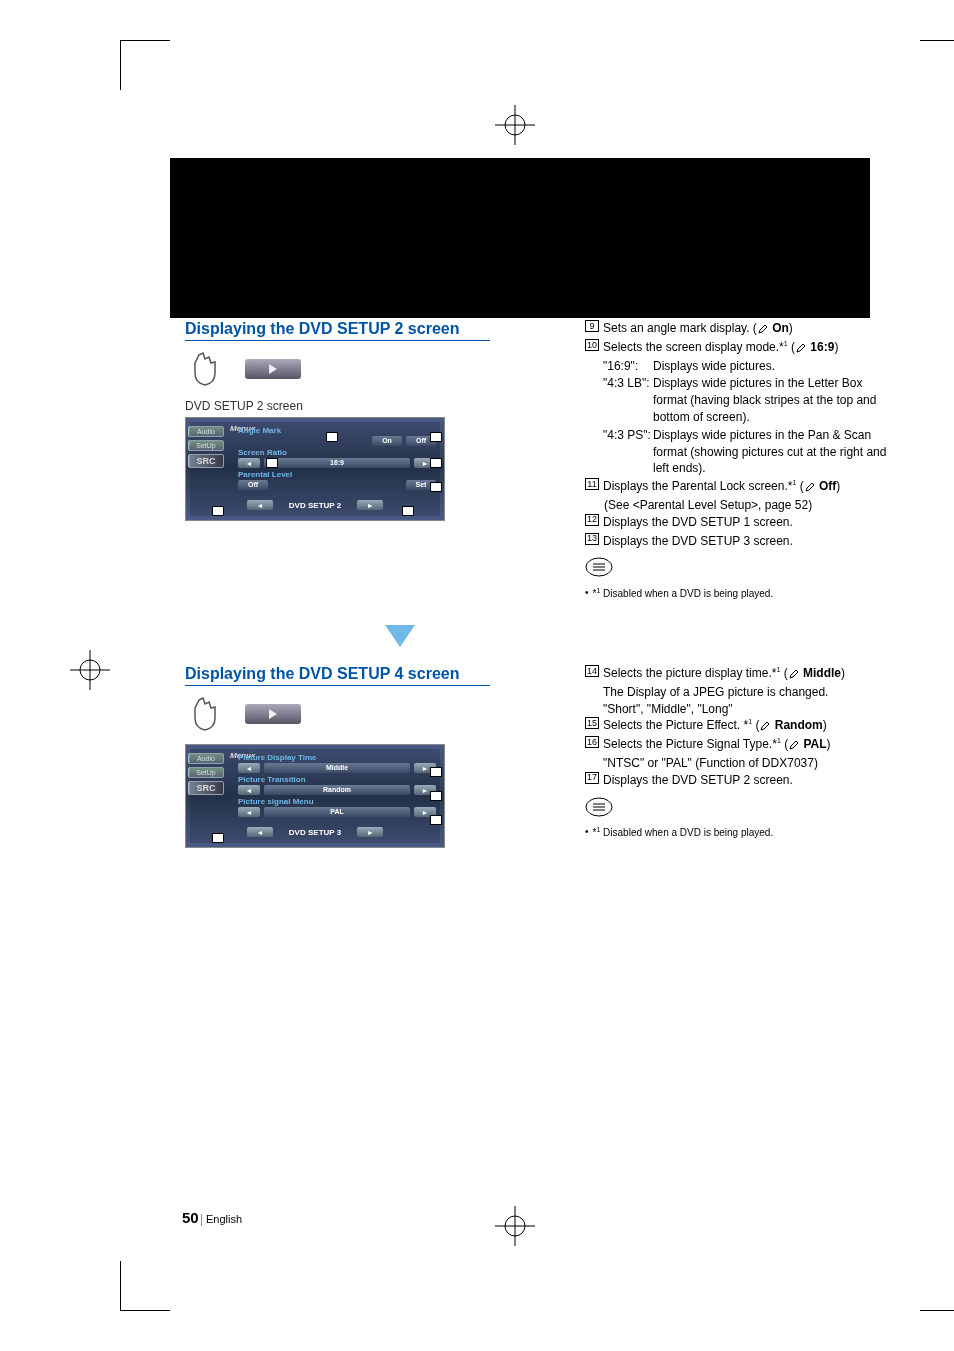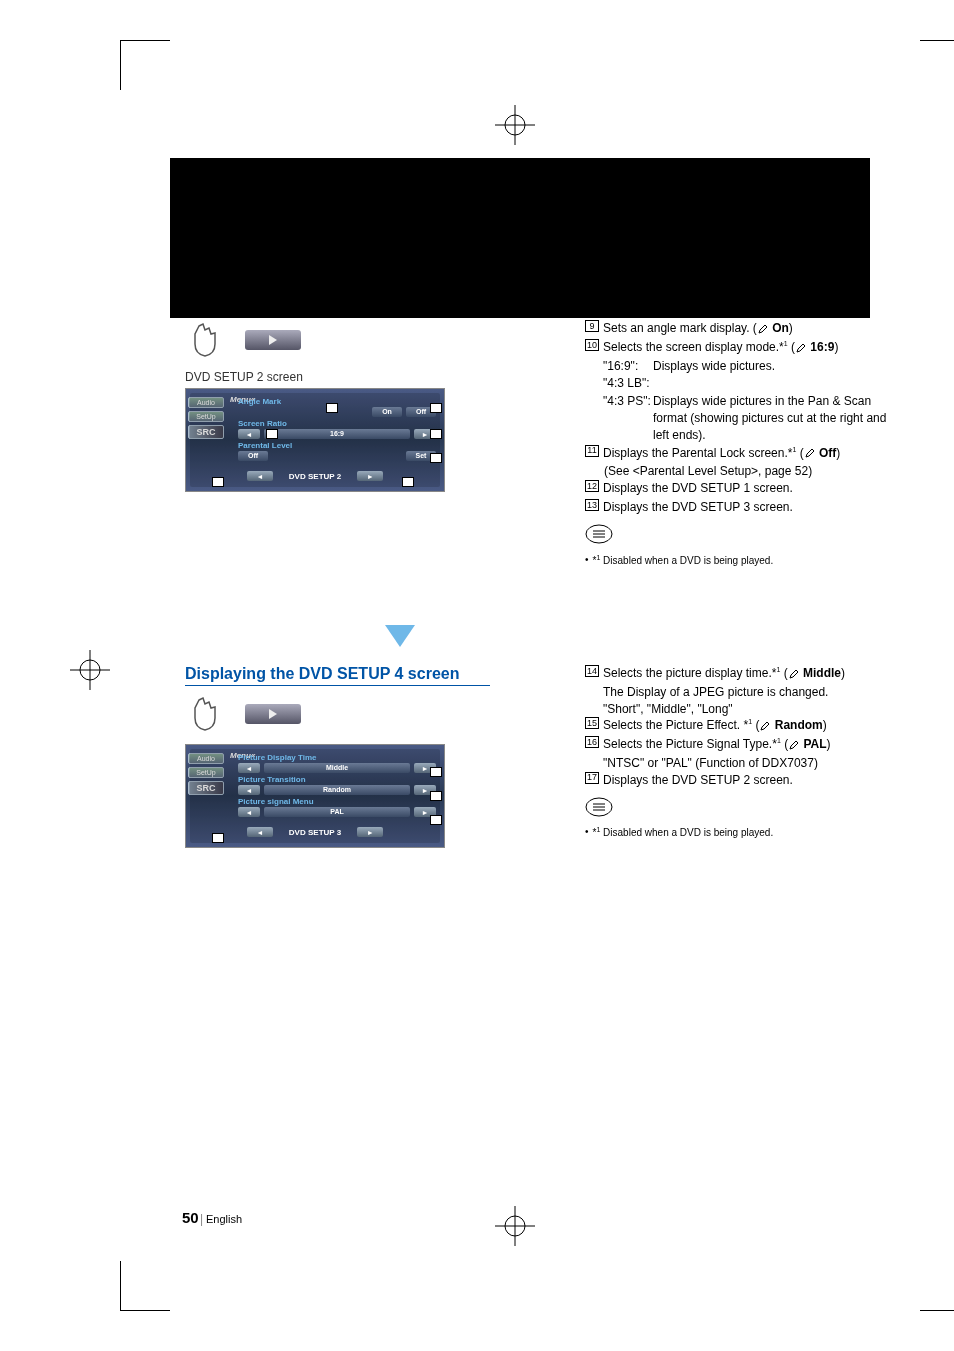--- a/index.html
+++ b/index.html
@@ -93,20 +93,21 @@
       <circle cx="20" cy="20" r="10"></circle>
       <line x1="0" y1="20" x2="40" y2="20"></line>
       <line x1="20" y1="0" x2="20" y2="40"></line>
     </svg>
 
   <div class="black-band"></div>
 
   <div class="content">
 
     <div>
+      <div class="section-heading">Displaying the DVD SETUP 2 screen</div>
 
       <div class="hand-row">
         <svg class="hand-icon" viewBox="0 0 40 40">
             <path d="M14 6 L18 4 L20 10 L24 8 L26 14 L30 13 L30 24 Q30 34 20 36 Q10 34 10 24 L10 14 Z" fill="none" stroke="#555" stroke-width="1.5"></path>
           </svg>
         <div class="play-button">
             <div class="tri"></div>
           </div>
       </div>
 
@@ -168,20 +169,21 @@
                 <path d="M2 10 L3 7 L8 2 L10 4 L5 9 Z" fill="none" stroke="#000"></path>
               </svg><b> 16:9</b><span>)</span></span>
         </div>
         <div class="def-list">
           <div class="def-row">
               <span class="def-term">"16:9":</span>
               <span class="def-desc">Displays wide pictures.</span>
             </div>
           <div class="def-row">
               <span class="def-term">"4:3 LB":</span>
+              <span class="def-desc">Displays wide pictures in the Letter Box format (having black stripes at the top and bottom of screen).</span>
             </div>
           <div class="def-row">
               <span class="def-term">"4:3 PS":</span>
               <span class="def-desc">Displays wide pictures in the Pan &amp; Scan format (showing pictures cut at the right and left ends).</span>
             </div>
         </div>
         <div class="item-row">
           <span class="callout-inline">11</span>
           <span class="item-text"><span>Displays the Parental Lock screen.*</span><span class="sup">1</span><span> (</span><svg class="pencil-icon" viewBox="0 0 12 12">
                 <path d="M2 10 L3 7 L8 2 L10 4 L5 9 Z" fill="none" stroke="#000"></path>

